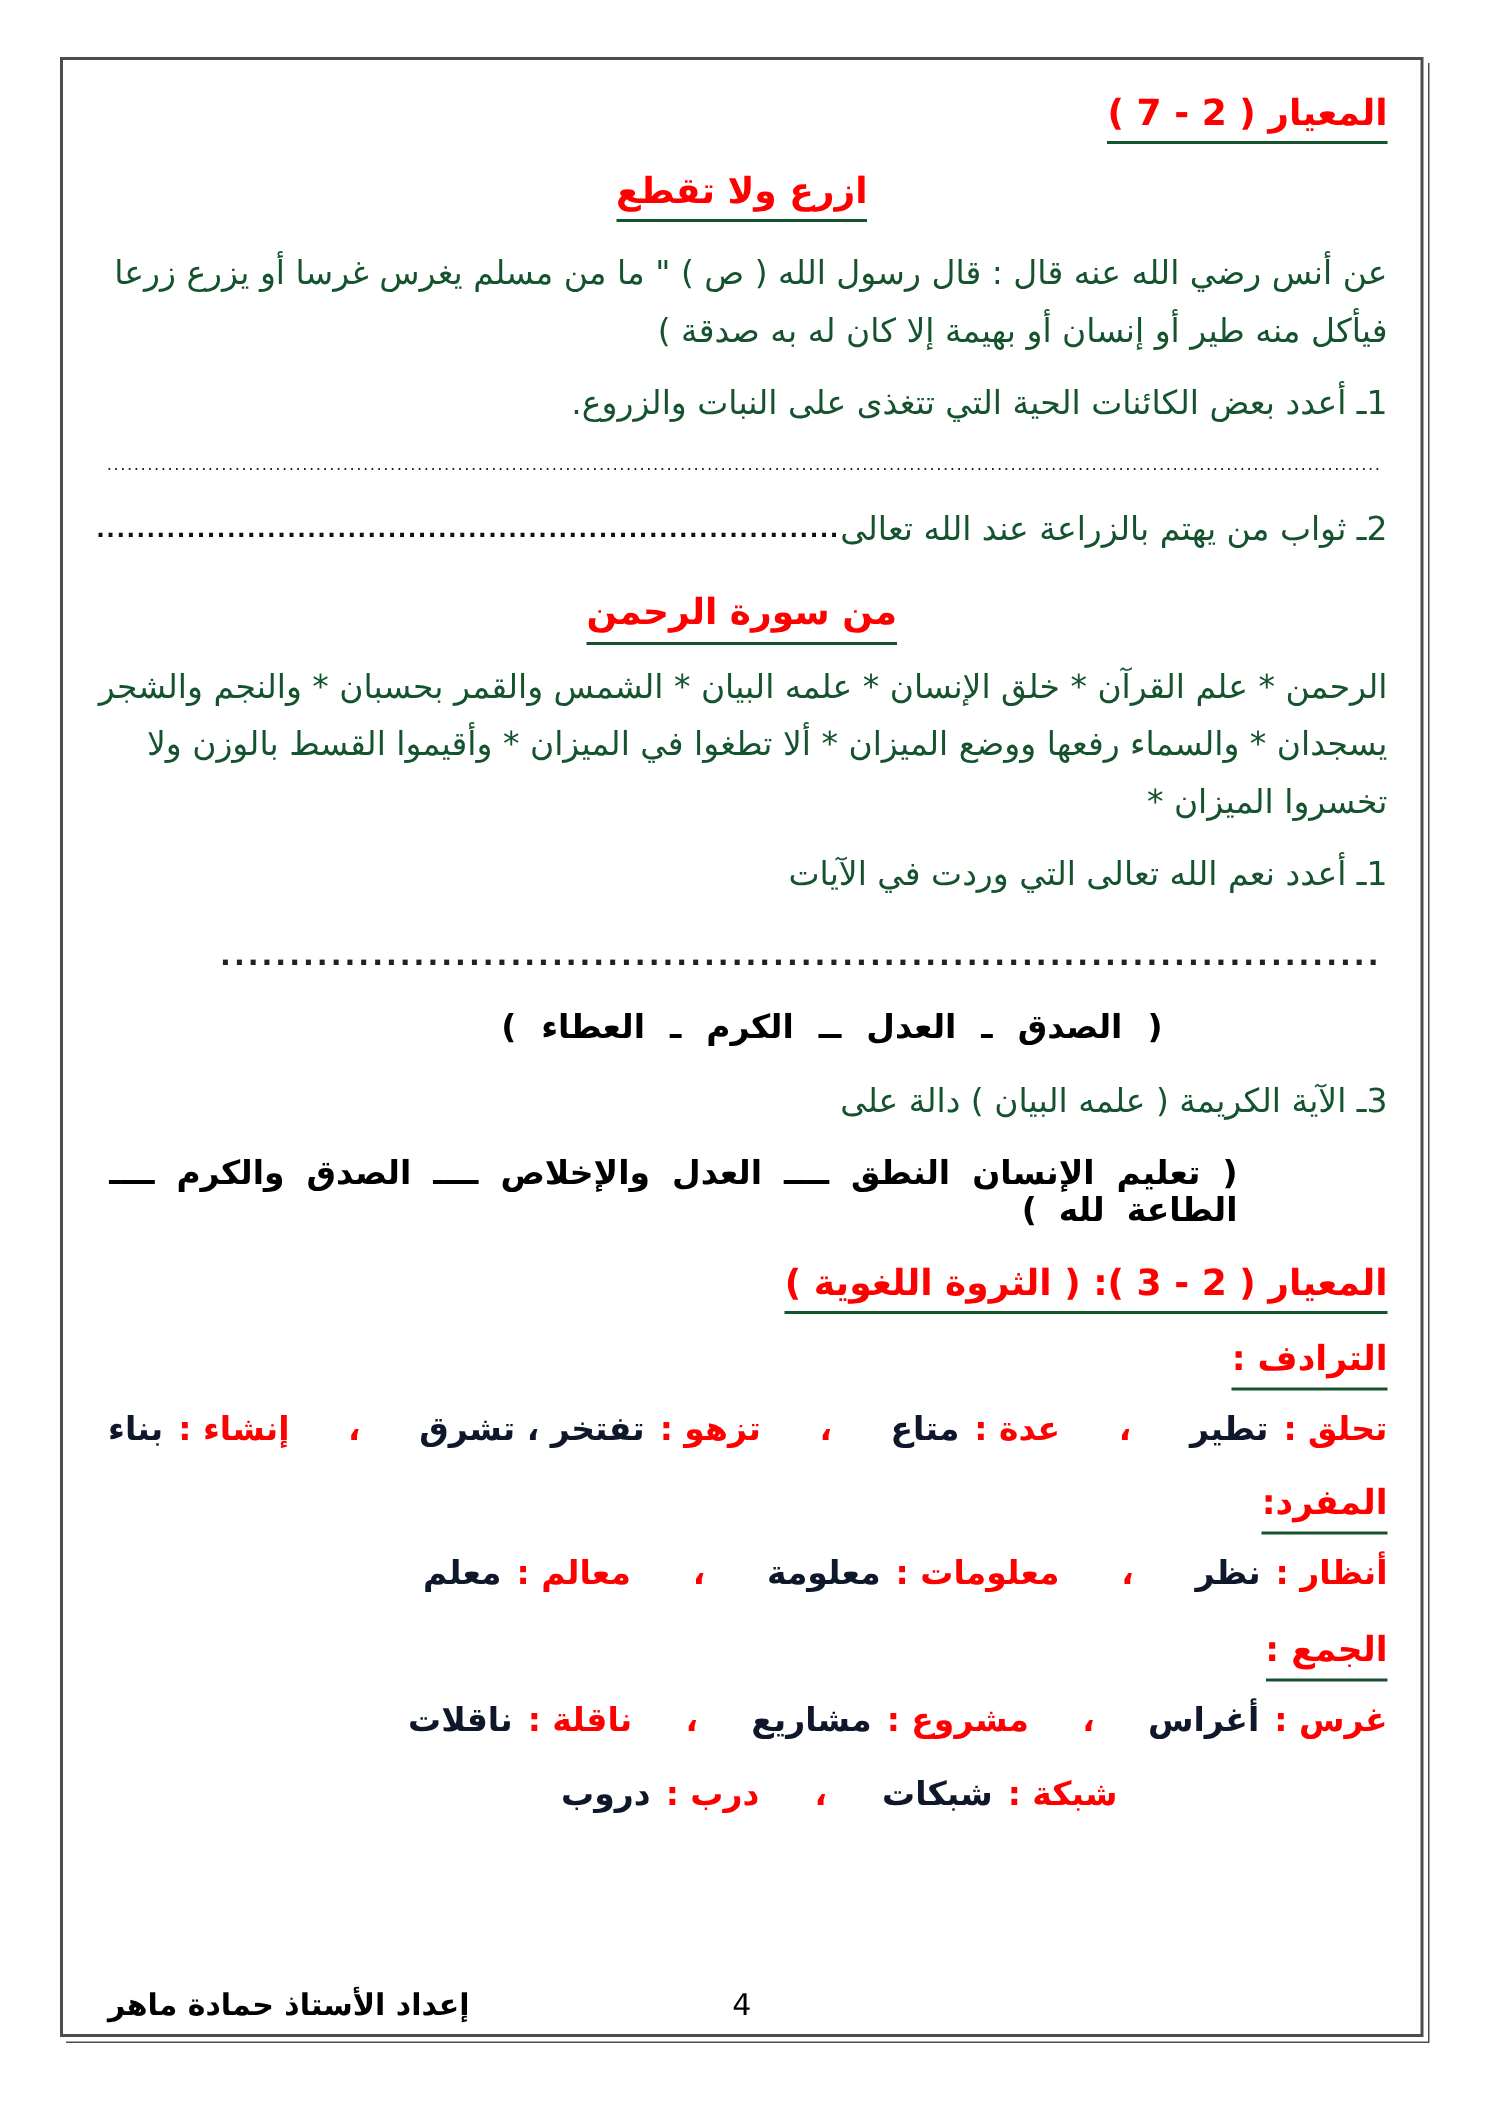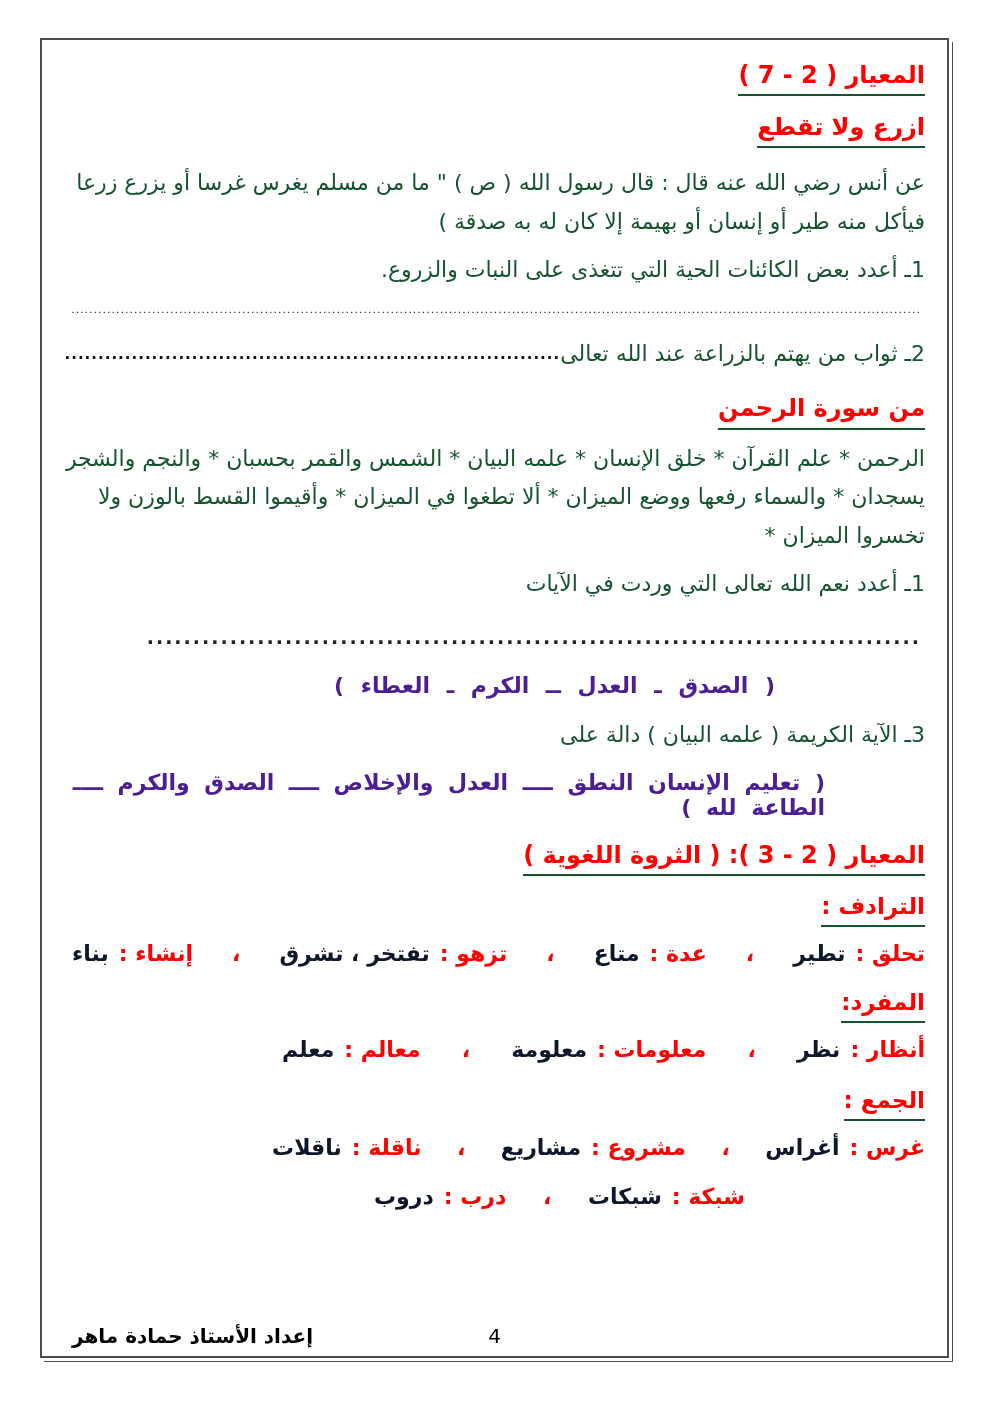--- a/index.html
+++ b/index.html
@@ -8,31 +8,31 @@
   .frame{
     position:absolute;top:38px;left:40px;width:909px;height:1320px;
     border:2px solid #4d4d4d;
     box-shadow:3px 3px 0 0 #ffffff,4px 4px 0 0 #4d4d4d;
     background:#fff;box-sizing:border-box;
   }
   .content{padding:20px 22px 0 22px;direction:rtl;}
   .heading{font-size:24px;font-weight:bold;color:#ff0000;line-height:1.3;}
   .heading .u{display:inline-block;border-bottom:2px solid #14532d;padding-bottom:3px;}
   .t-right{text-align:right;}
-  .t-center{}
+  .t-center{text-align:center;}
   .body-text{font-size:22px;color:#14532d;line-height:1.75;margin:0;text-align:right;}
   .mb-sm{margin-bottom:10px;}
   .mb-md{margin-bottom:16px;}
   .dots-line{overflow:hidden;white-space:nowrap;color:#222;text-align:right;}
   .dots-fine{font-size:11px;letter-spacing:1px;line-height:1;margin:14px 4px 20px 8px;}
   .dots-big{font-size:19px;font-weight:bold;letter-spacing:2px;line-height:1;margin:24px 4px 26px 80px;}
   .line-with-dots{display:flex;align-items:baseline;direction:rtl;margin-bottom:20px;}
   .line-with-dots .q{flex:0 0 auto;}
   .line-with-dots .fill{flex:1 1 auto;overflow:hidden;white-space:nowrap;font-size:15px;font-weight:bold;letter-spacing:1px;color:#111;position:relative;top:-2px;}
-  .options{font-size:22px;font-weight:bold;color:#4c1d95;text-align:right;word-spacing:9px;margin:0;}
+  .options{font-size:22px;font-weight:bold;color:#000000;text-align:right;word-spacing:9px;margin:0;}
   .opt1{margin-left:0;margin-right:150px;margin-bottom:18px;}
   .opt2{margin-right:100px;word-spacing:7px;margin-bottom:20px;}
   .vocab-row{display:flex;justify-content:space-between;align-items:baseline;direction:rtl;font-size:22px;font-weight:bold;}
   .vocab-row .pair{white-space:nowrap;}
   .vocab-row .term{color:#ff0000;margin-left:10px;}
   .vocab-row .val{color:#0f172a;}
   .vocab-row .comma{color:#ff0000;}
   .row-syn{padding-left:8px;margin-bottom:22px;}
   .row-sing{padding-left:218px;margin-bottom:24px;}
   .row-plu1{padding-left:208px;margin-bottom:24px;}

